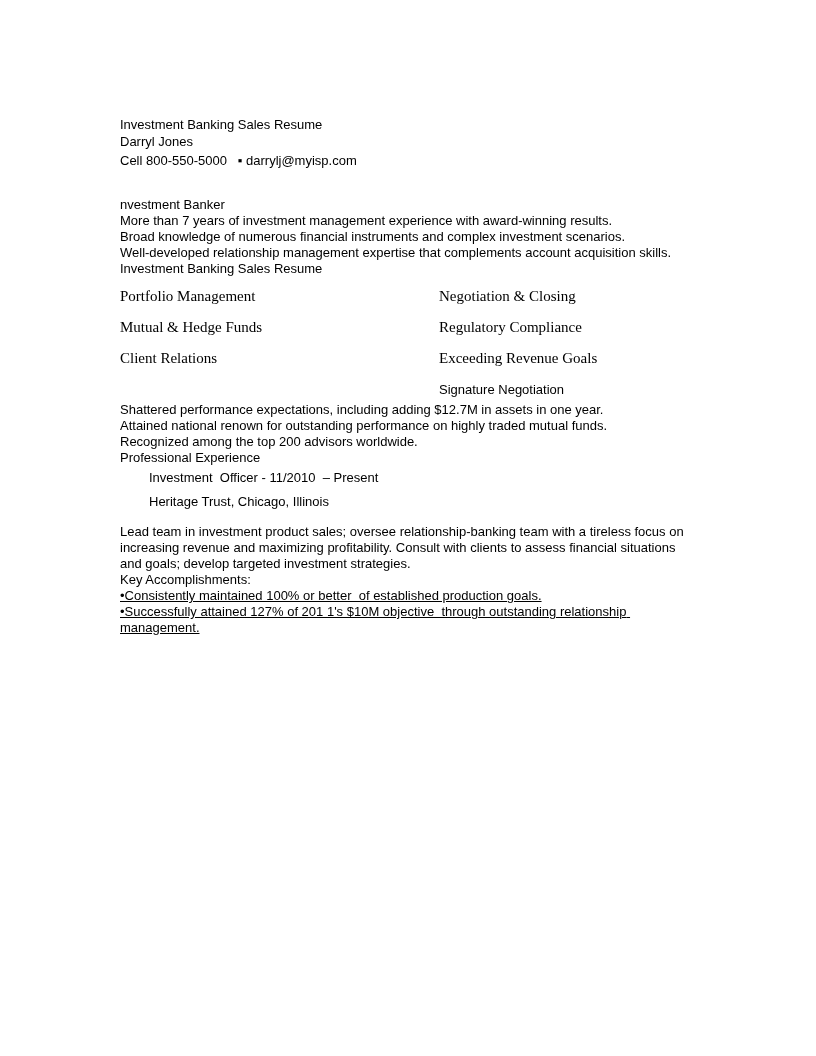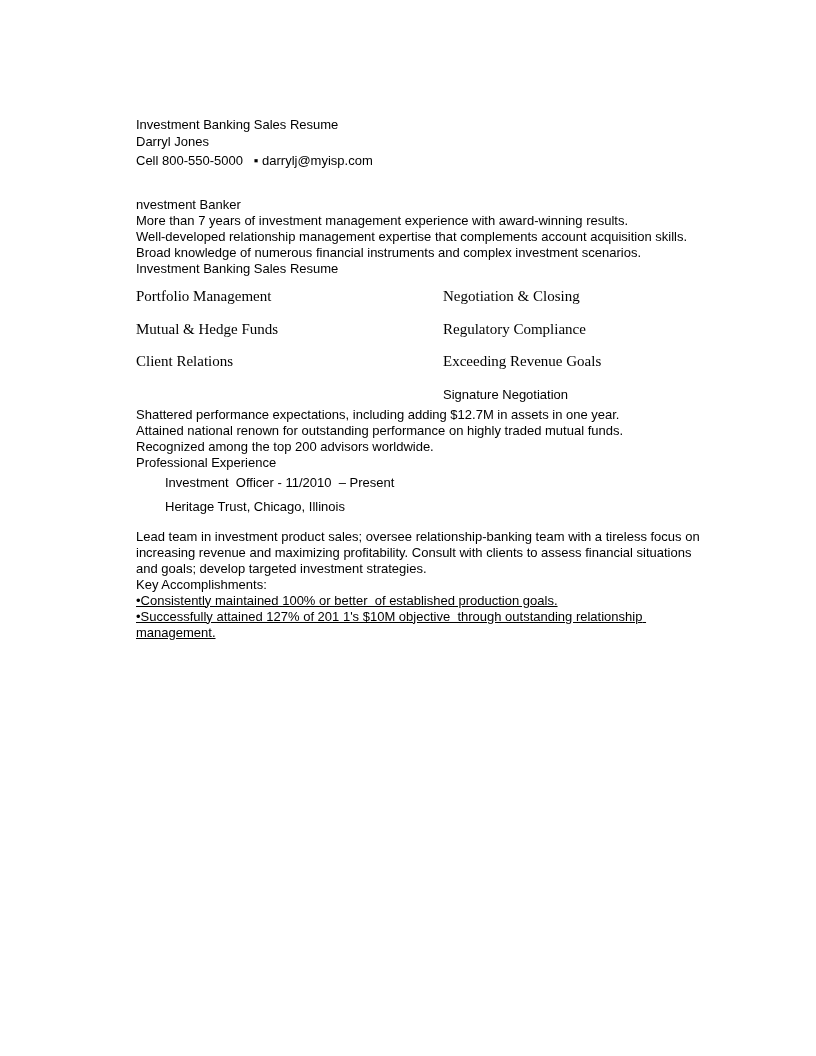--- a/index.html
+++ b/index.html
@@ -10,21 +10,21 @@
     height: 1056px;
     margin: 0 auto;
     background: #ffffff;
     color: #000000;
     font-family: "Liberation Sans", sans-serif;
     font-size: 13px;
     overflow: hidden;
   }
   .content {
     position: absolute;
-    left: 136px;
+    left: 120px;
     top: 117px;
     width: 578px;
   }
   .content p, .content h1, .content h2, .content h3, .content h4 {
     margin: 0;
     font-size: 13px;
     font-weight: normal;
     line-height: 16px;
     white-space: pre-wrap;
   }
@@ -36,20 +36,21 @@
   }
   .contact-block div { white-space: pre-wrap; }
   .section-heading { font-weight: bold; margin-bottom: 18px; }
   .para { margin-bottom: 18px; }
   .skills-grid {
     display: grid;
     grid-template-columns: 307px 1fr;
     grid-row-gap: 13.5px;
     margin-top: 10px;
     margin-bottom: 3px;
+    gap: 12px;
   }
   .skill-item {
     font-family: "Liberation Serif", serif;
     font-size: 15px;
     line-height: 19px;
     white-space: pre-wrap;
   }
   .skill-item.sans {
     font-family: "Liberation Sans", sans-serif;
     font-size: 13px;
@@ -68,22 +69,22 @@
     <h1 class="doc-title">Investment Banking Sales Resume</h1>
 
     <div class="contact-block">
       <div>Darryl Jones</div>
       <div>Cell 800-550-5000   ▪ darrylj@myisp.com</div>
     </div>
 
     <h2 class="section-heading">nvestment Banker</h2>
 
     <p class="para">More than 7 years of investment management experience with award-winning results.</p>
+    <p class="para">Broad knowledge of numerous financial instruments and complex investment scenarios.</p>
     <p class="para">Well-developed relationship management expertise that complements account acquisition skills.</p>
-    <p class="para">Broad knowledge of numerous financial instruments and complex investment scenarios.</p>
     <p class="para">Investment Banking Sales Resume</p>
 
     <div class="skills-grid">
       <div class="skill-item">Portfolio Management</div>
       <div class="skill-item">Negotiation &amp; Closing</div>
       <div class="skill-item">Mutual &amp; Hedge Funds</div>
       <div class="skill-item">Regulatory Compliance</div>
       <div class="skill-item">Client Relations</div>
       <div class="skill-item">Exceeding Revenue Goals</div>
       <div class="skill-item"></div>

